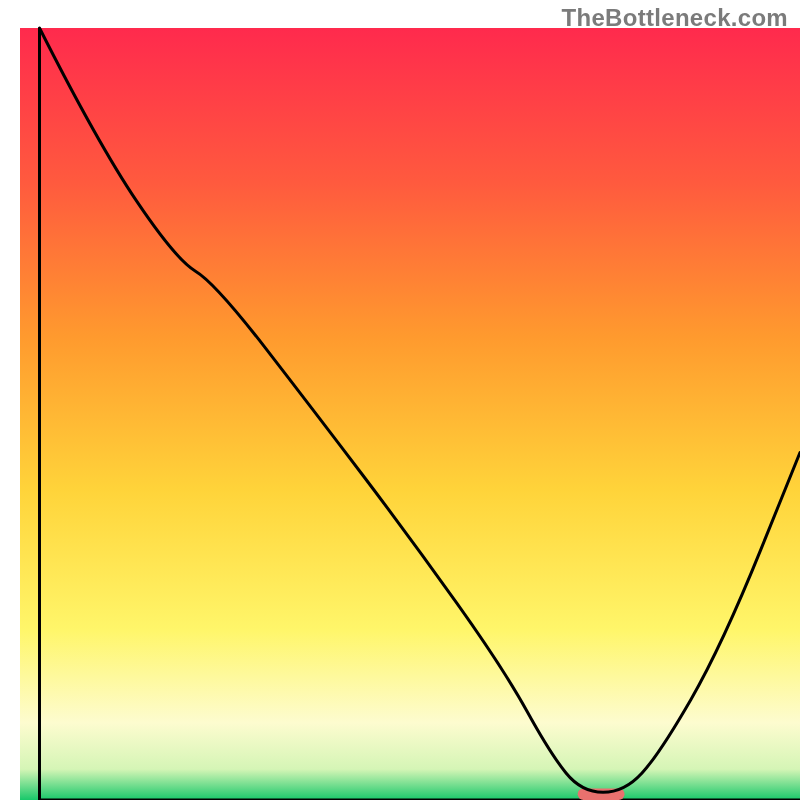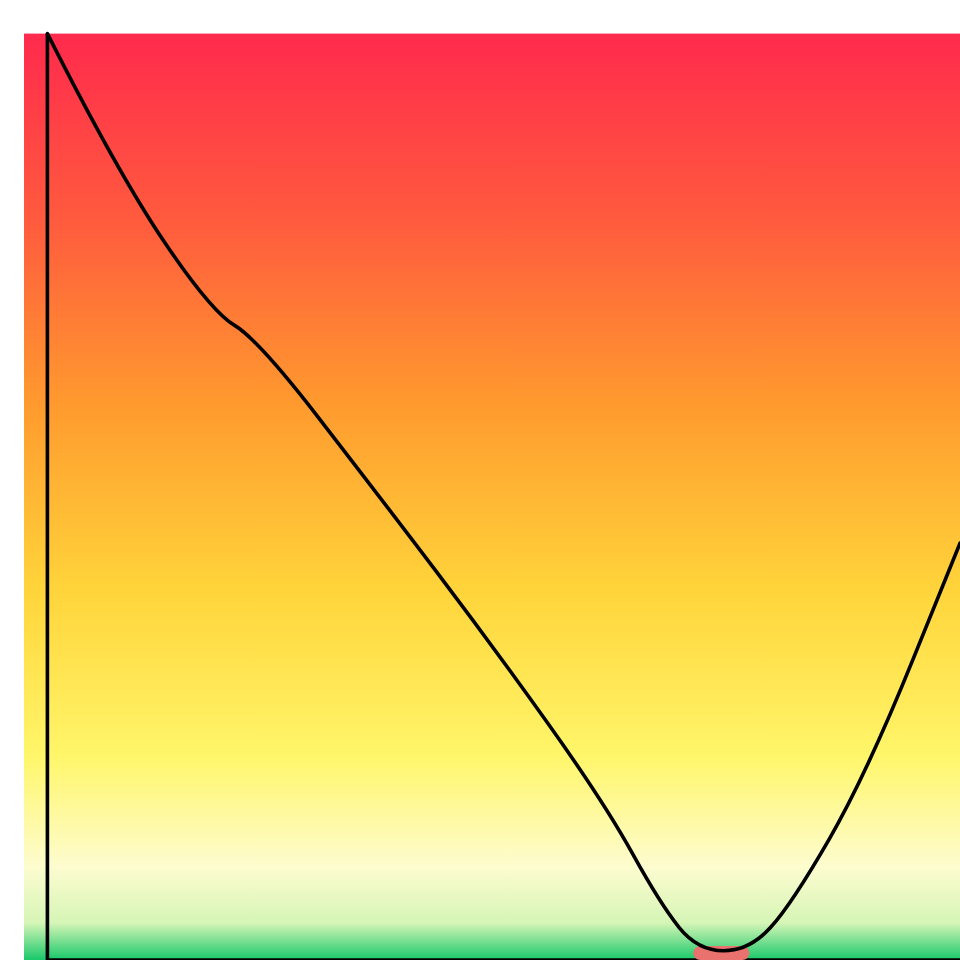--- a/index.html
+++ b/index.html
@@ -26,20 +26,21 @@
     letter-spacing: 0.3px;
   }
   svg {
     display: block;
   }
 </style>
 </head>
 <body>
 
 <div class="chart-container">
+  <div class="watermark">TheBottleneck.com</div>
   <svg id="chart-svg" width="800" height="800" viewBox="0 0 800 800">
     <defs>
       <linearGradient id="bg-grad" x1="0" y1="0" x2="0" y2="1">
           <stop offset="0%" stop-color="#ff2a4d"></stop>
           <stop offset="20%" stop-color="#ff5a3e"></stop>
           <stop offset="40%" stop-color="#ff9a2e"></stop>
           <stop offset="60%" stop-color="#ffd43a"></stop>
           <stop offset="78%" stop-color="#fff66a"></stop>
           <stop offset="90%" stop-color="#fdfccf"></stop>
           <stop offset="96%" stop-color="#d5f5b6"></stop>

